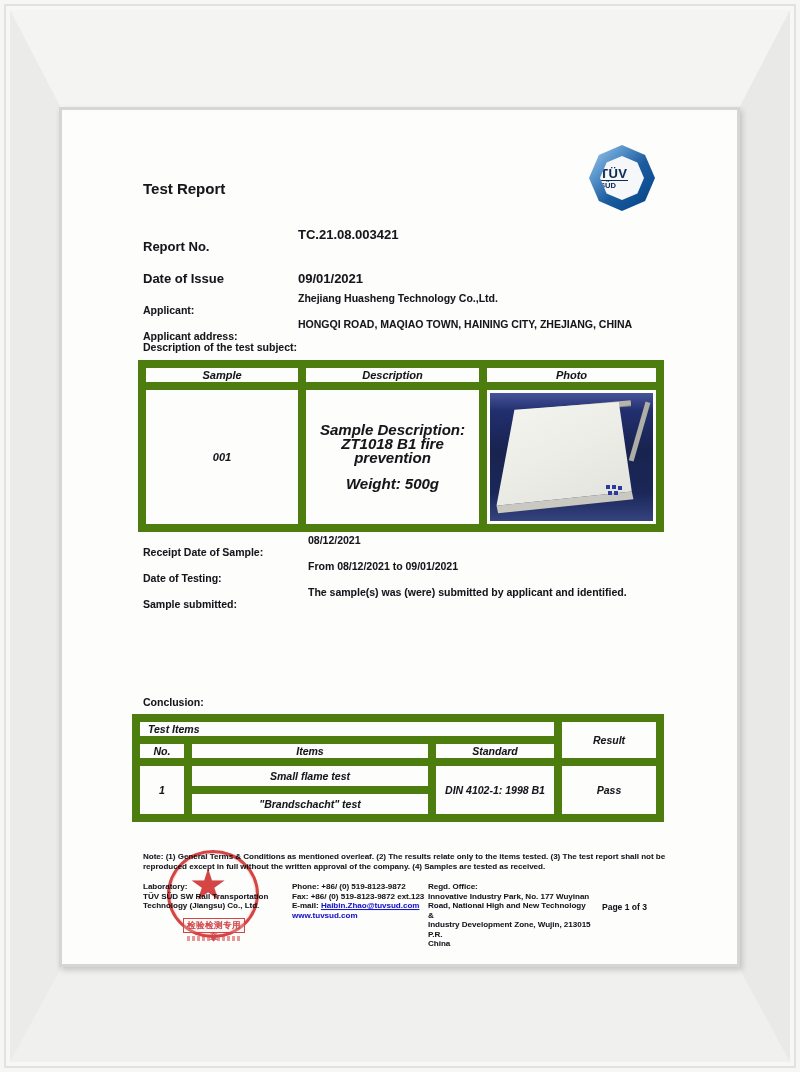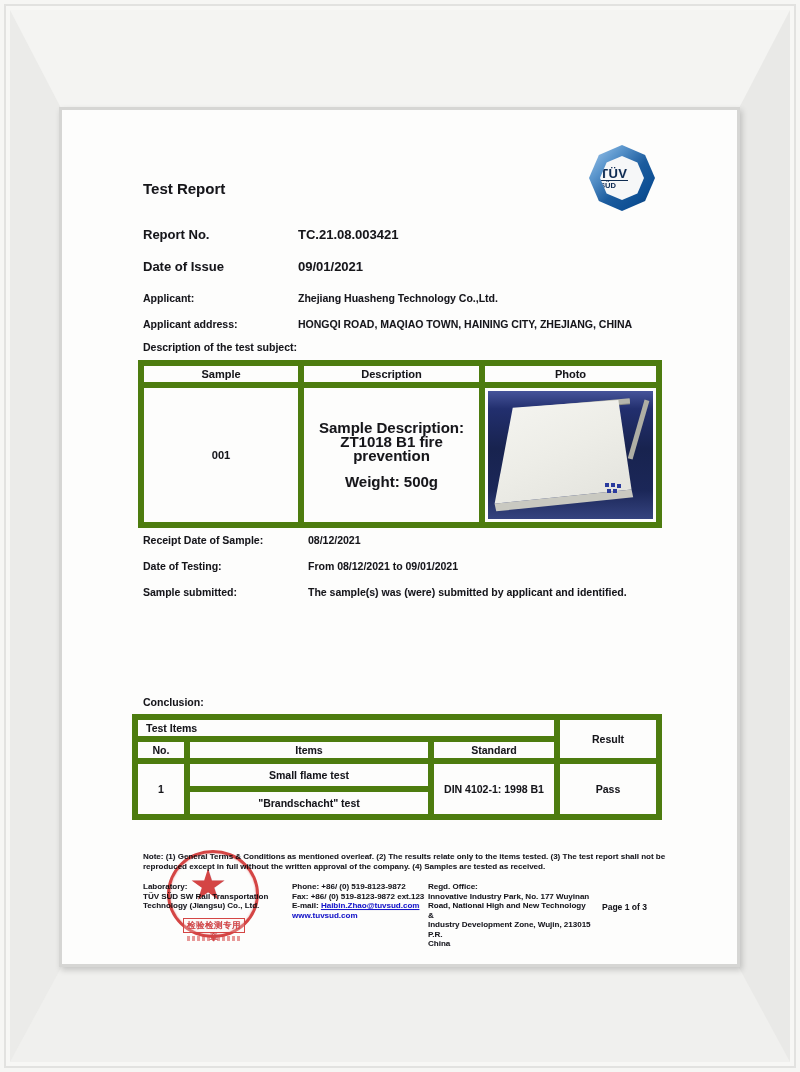--- a/index.html
+++ b/index.html
@@ -54,31 +54,31 @@
     width:44px; height:44px;
     clip-path:polygon(50% 0%,85% 15%,100% 50%,85% 85%,50% 100%,15% 85%,0% 50%,15% 15%);
     background:#f6f7f8;
     display:flex; flex-direction:column; align-items:flex-start; justify-content:center;
   }
   .logo-tuv { font-size:13px; line-height:13px; color:#0e2c52; border-bottom:1.5px solid #0e2c52; letter-spacing:0.5px; }
   .logo-sud { font-size:7.5px; line-height:9px; color:#0e2c52; }
 
   
   .kv { position:absolute; display:flex; }
-  .kv .k { flex:none; }
+  .kv .k { flex:none;margin-top:12px; }
   .kv-meta { font-size:13px; }
   .kv-meta .k { width:155px; }
   .kv-small { font-size:10.5px; }
   .kv-small .k { width:155px; }
   .kv-detail .k { width:165px; }
   .section-head { position:absolute; font-size:10.5px; }
 
   
   table { border-collapse:collapse; position:absolute; table-layout:fixed; }
-  td, th { border:6px solid #4d7c0f; font-weight:bold; text-align:center; vertical-align:middle; }
+  td, th { border:8px solid #4d7c0f; font-weight:bold; text-align:center; vertical-align:middle;font-style:italic; }
 
   .sample-table { left:76px; top:250px; width:518px; font-size:11px; }
   .sample-table .hdr td { height:22px; }
   .sample-table .body-row td { height:136px; }
   .desc-cell { font-size:15px; line-height:14px; padding:0 12px; }
   .desc-gap { height:12px; }
   .photo-cell { padding:3px; }
 
   
   .photo {

